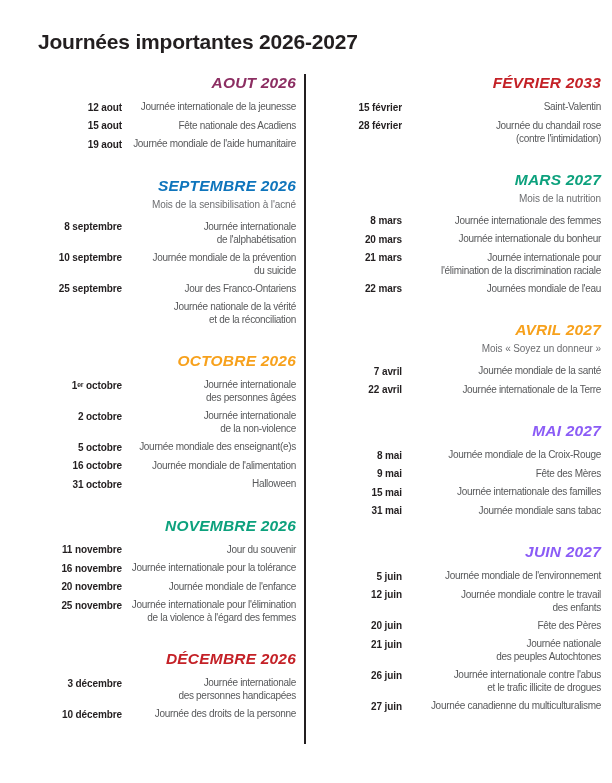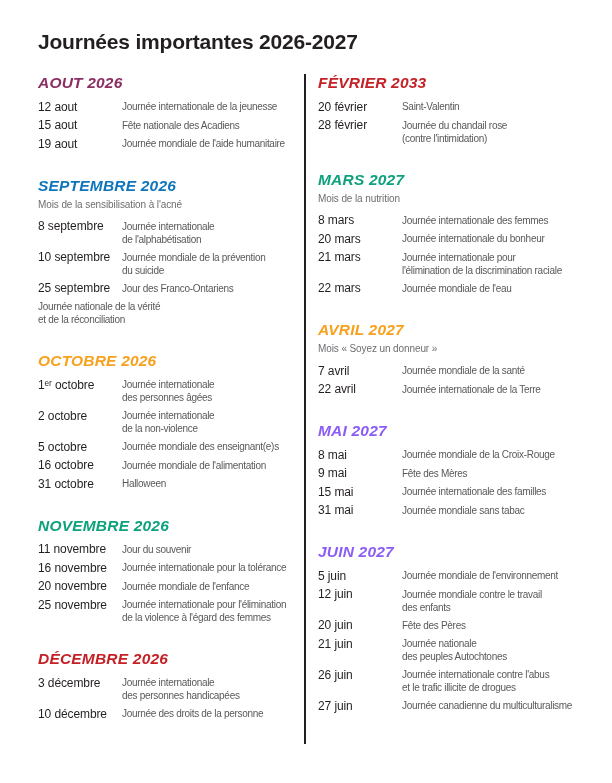--- a/index.html
+++ b/index.html
@@ -11,21 +11,21 @@
   }
   .page { padding: 30px 11px 0 38px; }
   .page-title {
     font-size: 21px;
     font-weight: 800;
     letter-spacing: -0.2px;
     color: #231F20;
     margin-bottom: 20px;
   }
   .columns { position: relative; display: flex; }
-  .col { display: block; }
+  .col { display: block; text-align: right; }
   .col-left { width: 258px; margin-right: 22px; flex-shrink: 0; }
   .col-right { flex: 1; }
   .divider {
     position: absolute;
     left: 266px; 
     top: 0;
     height: 670px;
     width: 2px;
     background: #231F20;
   }
@@ -42,22 +42,22 @@
     font-size: 10px;
     color: #6D6E71;
     letter-spacing: -0.1px;
     margin-top: -4px;
     margin-bottom: 10px;
   }
   .event-row { display: flex; margin-bottom: 5px; }
   .event-date {
     width: 84px;
     flex-shrink: 0;
-    font-size: 12px;
-    font-weight: normal;
+    font-size: 10px;
+    font-weight: bold;
     color: #231F20;
     letter-spacing: -0.1px;
     line-height: 13px;
     padding-top: 0.5px;
   }
   .event-name {
     flex: 1;
     font-size: 10px;
     color: #58595B;
     letter-spacing: -0.3px;
@@ -199,21 +199,21 @@
   </div>
 </div>
   </section>
 </div>
     <div class="col col-right">
   <section class="section">
     <h2 class="month-header" style="color: rgb(196, 33, 39);">FÉVRIER 2033</h2>
 
     <div class="event-list">
   <div class="event-row">
-    <div class="event-date">20 février</div>
+    <div class="event-date">15 février</div>
     <div class="event-name">Saint-Valentin</div>
   </div>
 
   <div class="event-row">
     <div class="event-date">28 février</div>
     <div class="event-name">Journée du chandail rose
 (contre l'intimidation)</div>
   </div>
 </div>
   </section>
@@ -233,21 +233,21 @@
   </div>
 
   <div class="event-row">
     <div class="event-date">21 mars</div>
     <div class="event-name">Journée internationale pour
 l'élimination de la discrimination raciale</div>
   </div>
 
   <div class="event-row">
     <div class="event-date">22 mars</div>
-    <div class="event-name">Journée mondiale de l'eau</div>
+    <div class="event-name">Journées mondiale de l'eau</div>
   </div>
 </div>
   </section>
 
   <section class="section">
     <h2 class="month-header" style="color: rgb(247, 161, 28);">AVRIL 2027</h2>
     <div class="month-subtitle">Mois « Soyez un donneur »</div>
     <div class="event-list">
   <div class="event-row">
     <div class="event-date">7 avril</div>

